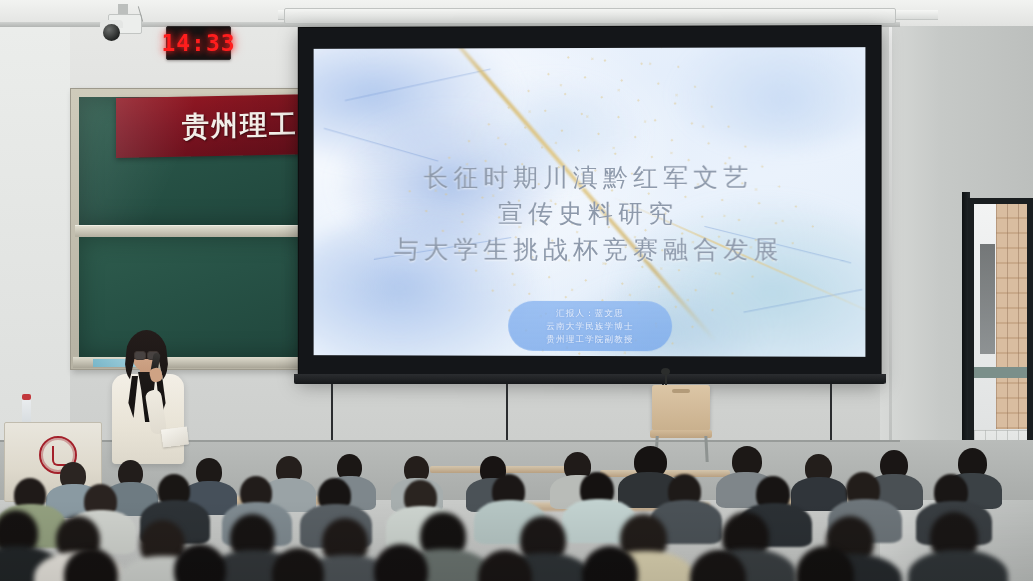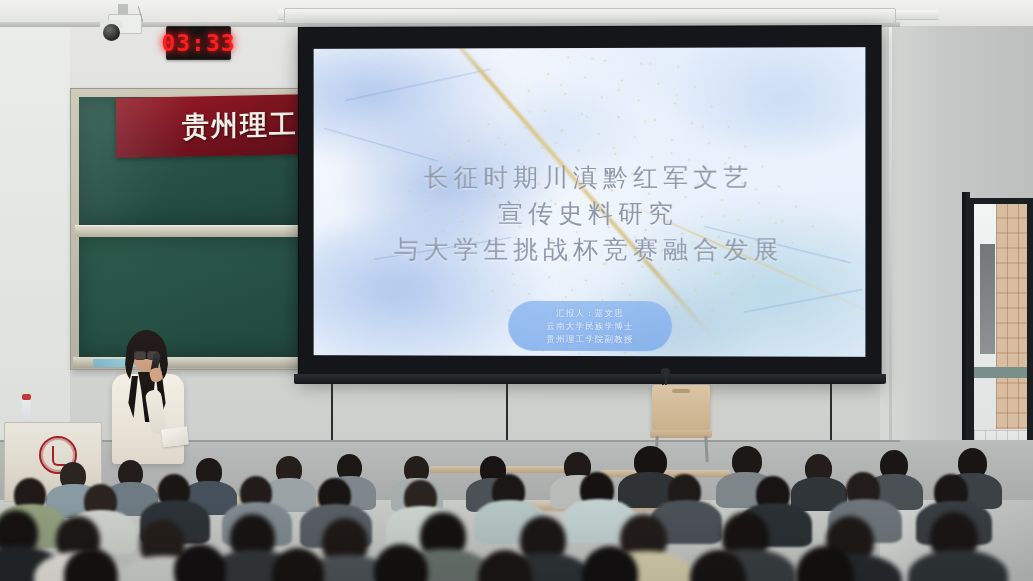--- a/index.html
+++ b/index.html
@@ -455,21 +455,21 @@
   <div class="conduit-led"></div>
   <div class="conduit-label"></div>
 
   <div class="cam-mount"></div>
   <div class="cam-box"></div>
   <div class="cam-bracket"></div>
   <div class="cam-dome"></div>
   <div class="wire-a"></div>
 
   <div class="clock">
-    <span class="clock-text">03:33</span>
+    <span class="clock-text">14:33</span>
   </div>
 
   <div class="board-frame">
     <div class="board-panel top"></div>
     <div class="board-glare"></div>
     <div class="board-rail"></div>
     <div class="board-panel bottom"></div>
     <div class="board-tray"></div>
     <div class="board-tag"></div>
   </div>

